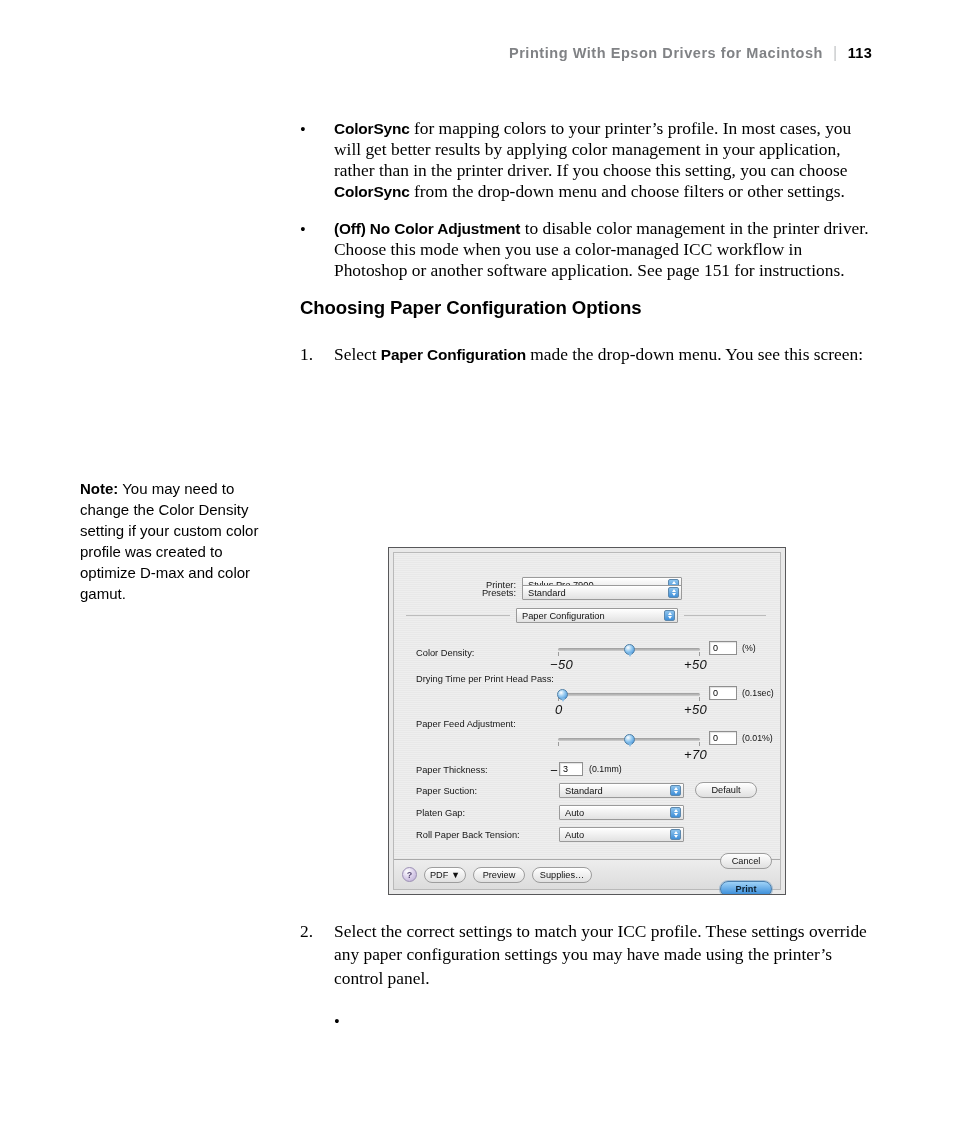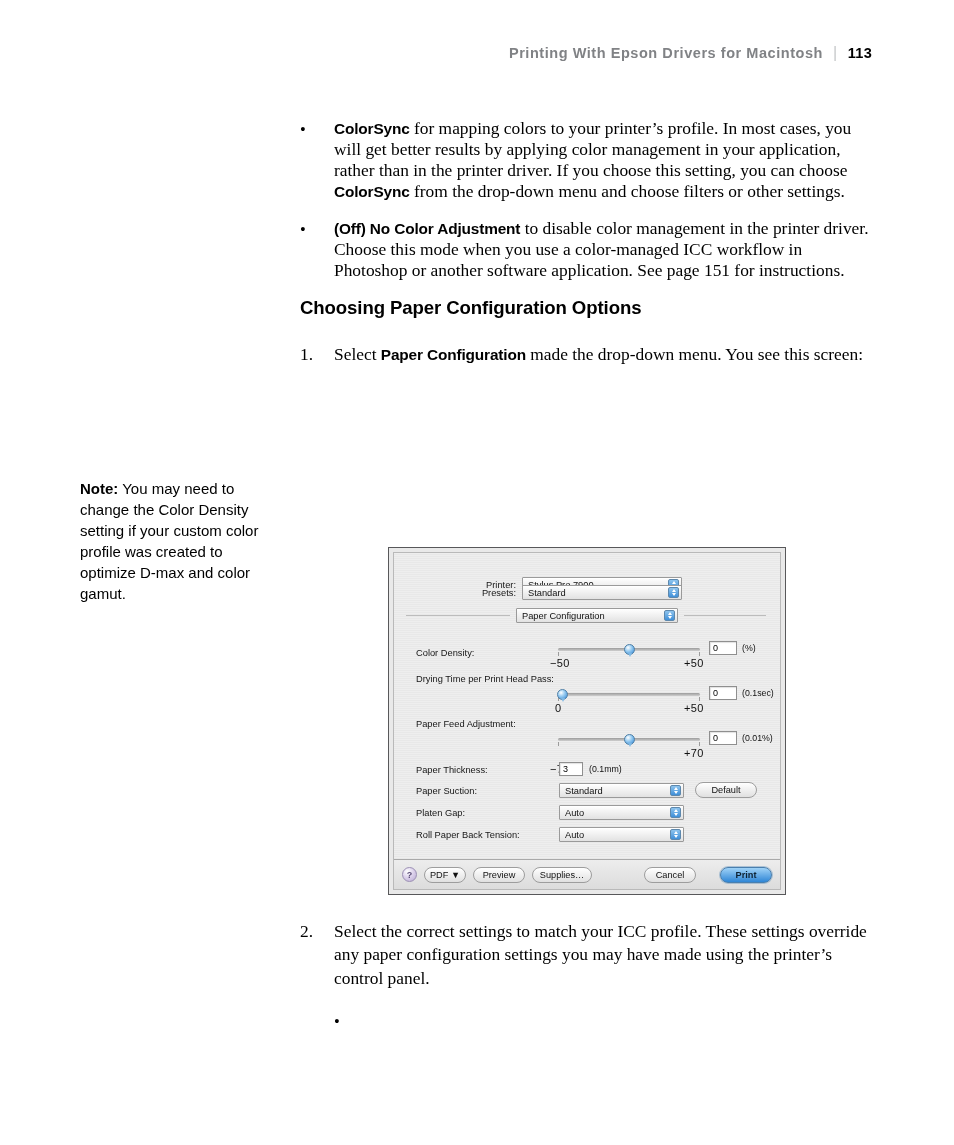--- a/index.html
+++ b/index.html
@@ -270,23 +270,24 @@
     position: absolute;
     left: 3px;
     top: 8px;
     width: 0; height: 0;
     border-left: 2px solid transparent;
     border-right: 2px solid transparent;
     border-top: 4px solid #7fb8e4;
   }
   .slider-ends {
     position: absolute;
-    font-size: 11px;
+    font-size: 13px;
     color: #111;
     letter-spacing: 0.4px;
+    font-style: italic;
   }
 
   .numfield {
     height: 14px;
     border: 1px solid #8f8f8f;
     background: #ffffff;
     box-sizing: border-box;
     font-size: 9px;
     color: #000;
     display: flex;
@@ -335,21 +336,21 @@
     background: radial-gradient(circle at 35% 28%, #ffffff 0%, #ddd3ec 45%, #b9a9d3 100%);
     color: #5b4d78;
     font-size: 9px;
     font-weight: bold;
     display: inline-flex;
     align-items: center;
     justify-content: center;
     box-sizing: border-box;
   }
   .footer-left { display: flex; align-items: center; gap: 7px; }
-  .footer-right { display: flex; align-items: center; gap: 24px; margin-left: auto; }
+  .footer-right { display: flex; align-items: center; gap: 12px; margin-left: auto; flex-direction: column; }
 </style>
 </head>
 <body>
 
 <div class="page-header">
   <span class="htitle">Printing With Epson Drivers for Macintosh</span>
   <span class="hsep">|</span>
   <span class="hpage">113</span>
 </div>
 

